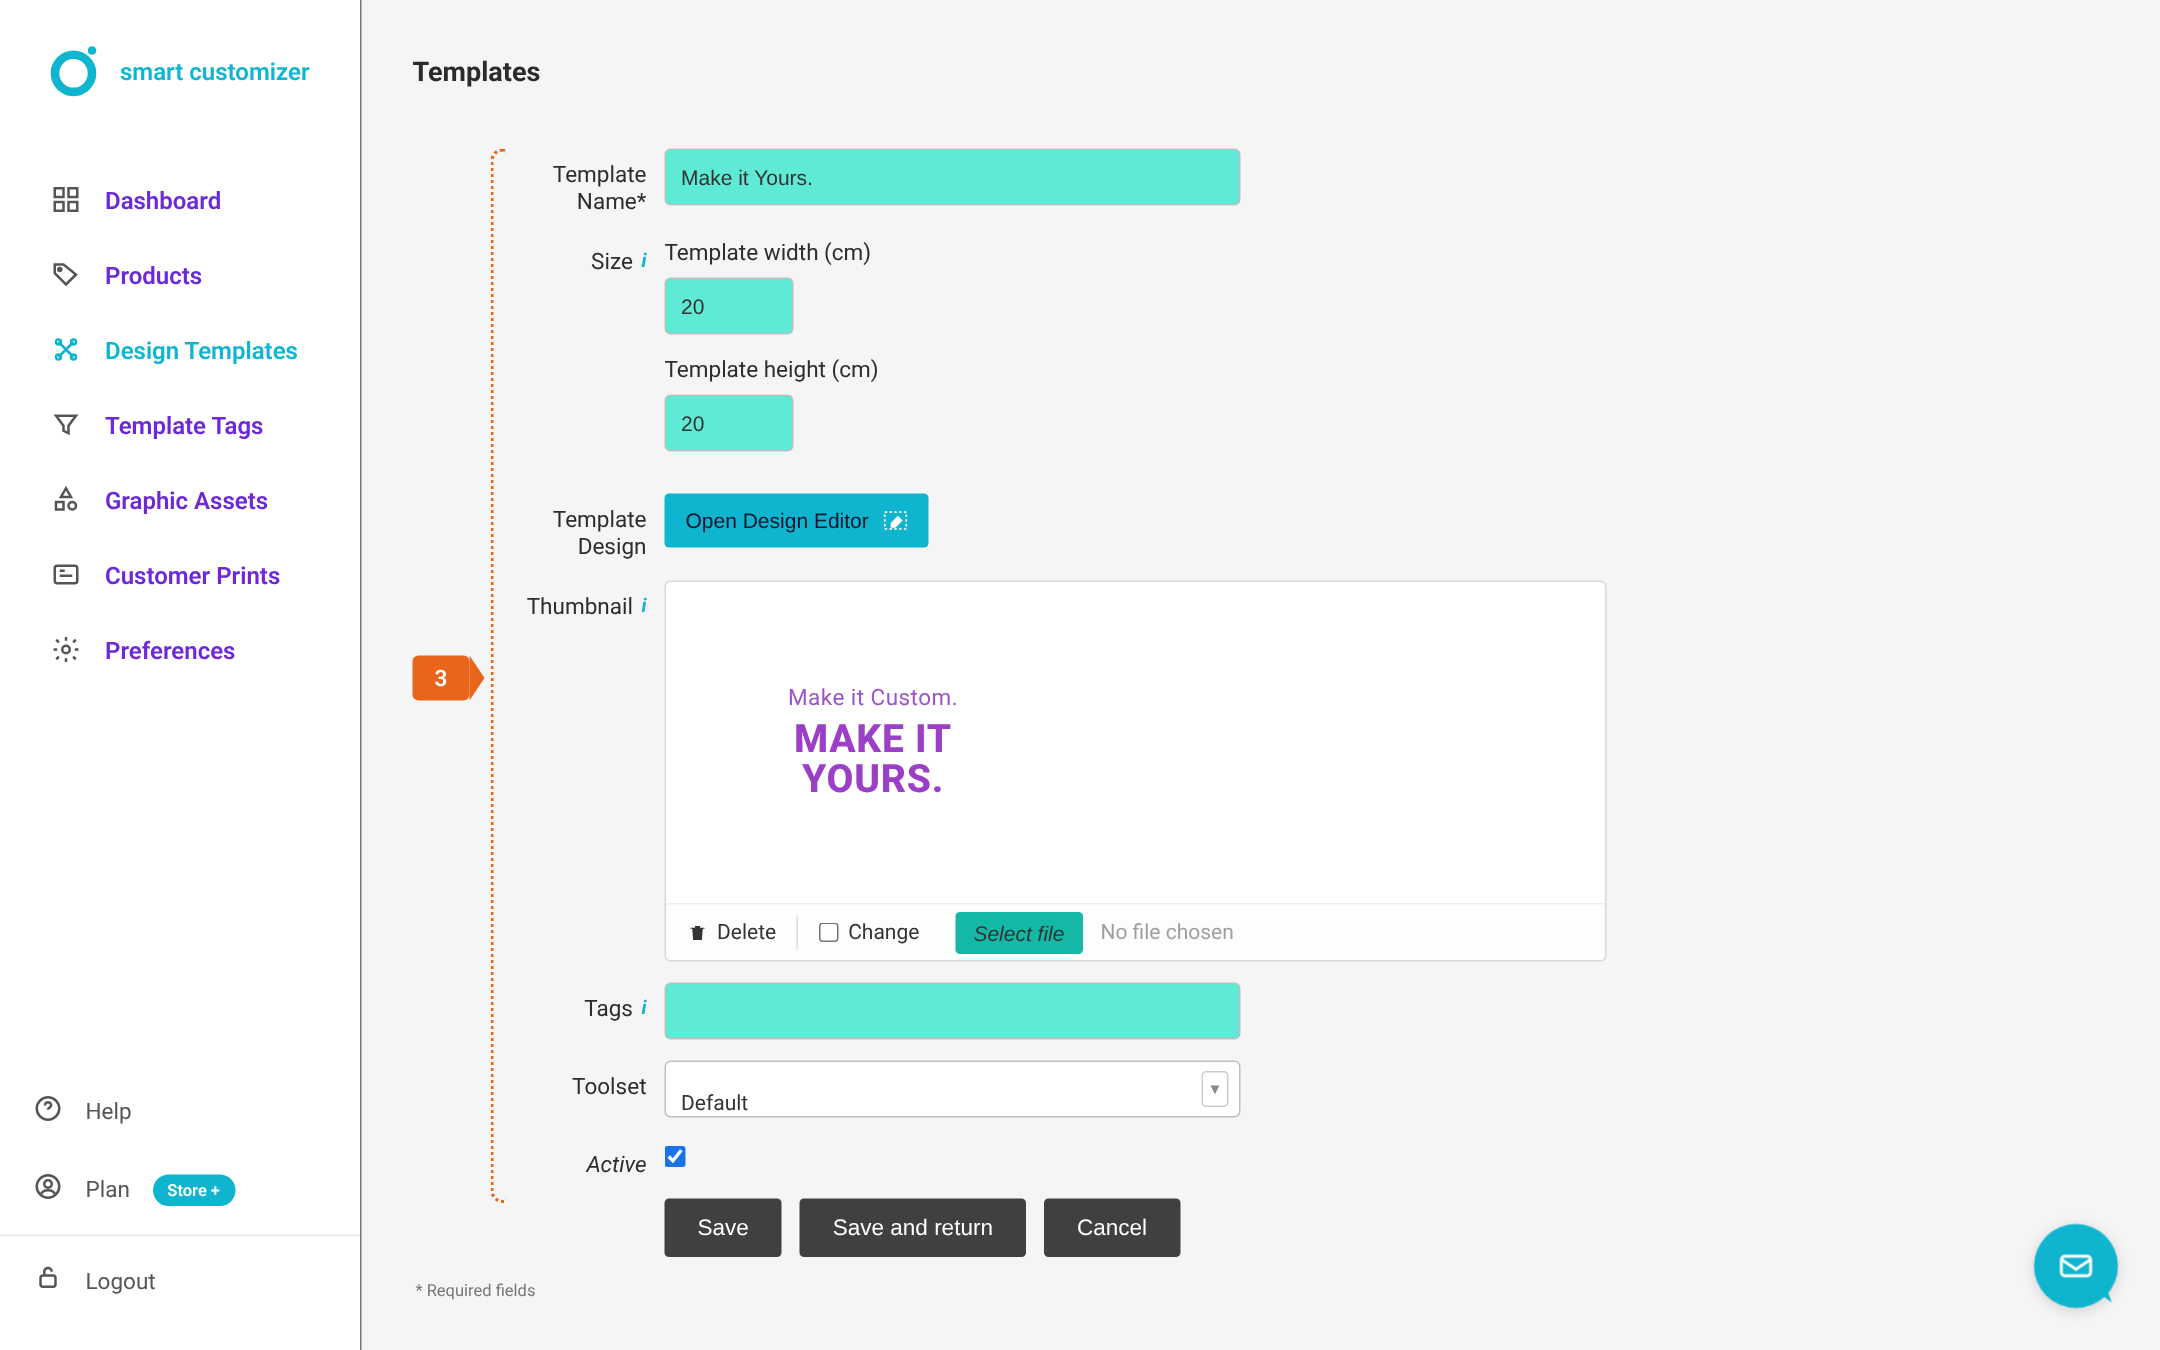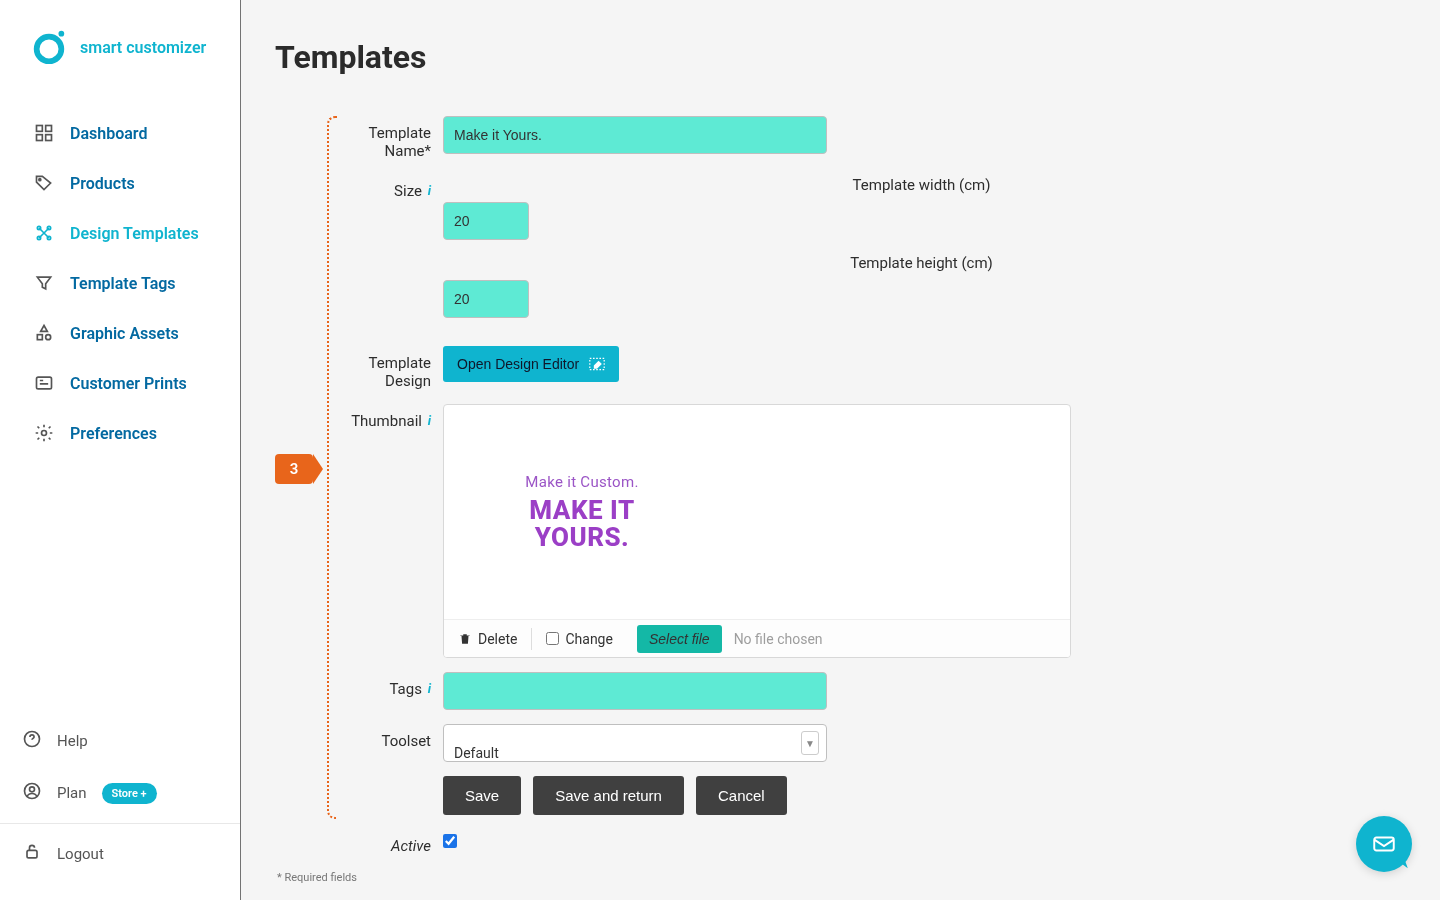--- a/index.html
+++ b/index.html
@@ -6,47 +6,47 @@
 body { font-family: -apple-system, BlinkMacSystemFont, "Segoe UI", Roboto, Arial, sans-serif; background: #f5f5f5; color: #2d2d2d; width: 1440px; height: 900px; overflow: hidden; }
 .app { display: flex; height: 100%; }
 
 
 .sidebar { width: 241px; background: #fff; display: flex; flex-direction: column; border-right: 1px solid #737373; }
 .sidebar-header { padding: 28px 20px 32px 30px; display: flex; align-items: center; gap: 12px; }
 .logo-circle { width: 38px; height: 38px; position: relative; }
 .logo-circle svg { width: 100%; height: 100%; }
 .logo-text { font-size: 16px; font-weight: 600; color: #0fb4cf; }
 .nav { flex: 1; padding-top: 10px; }
-.nav-item { display: flex; align-items: center; gap: 15px; padding: 14px 0 14px 33px; font-size: 16px; font-weight: 600; color: #0369a1; cursor: pointer; }
+.nav-item { display: flex; align-items: center; gap: 15px; padding: 14px 0 14px 33px; font-size: 16px; font-weight: 600; color: #6d28d9; cursor: pointer; }
 .nav-item.active { color: #0fb4cf; }
 .nav-item .icon { width: 22px; height: 22px; display: flex; align-items: center; justify-content: center; color: #555; flex-shrink: 0; }
 .nav-item.active .icon { color: #0fb4cf; }
 .nav-item svg { width: 20px; height: 20px; }
 .sidebar-footer { padding: 0 0 20px 0; }
 .footer-item { display: flex; align-items: center; gap: 15px; padding: 14px 0 14px 22px; font-size: 15px; color: #555; cursor: pointer; }
 .footer-item svg { width: 20px; height: 20px; }
 .plan-badge { background: #0fb4cf; color: #fff; font-size: 11px; font-weight: 600; padding: 4px 10px; border-radius: 12px; }
 .footer-sep { border-top: 1px solid #e8e8e8; margin: 4px 0; }
 
 
 .main { flex: 1; padding: 38px 40px 30px 34px; overflow-y: auto; position: relative; }
-.page-title { font-size: 32px; font-weight: 700; color: #2b2b2b; margin-bottom: 40px; }
+.page-title { font-size: 18px; font-weight: 700; color: #2b2b2b; margin-bottom: 40px; }
 
 .form-area { position: relative; padding-left: 52px; }
 .step-line { position: absolute; left: 52px; top: 0; bottom: 36px; border-left: 2px dotted #e8651b; border-top: 2px dotted #e8651b; border-bottom: 2px dotted #e8651b; border-top-left-radius: 8px; border-bottom-left-radius: 8px; width: 10px; }
 .step-marker { position: absolute; left: 0; top: 338px; width: 38px; height: 30px; background: #e8651b; color: #fff; display: flex; align-items: center; justify-content: center; font-size: 15px; font-weight: 600; border-radius: 4px; }
 .step-marker::after { content: ""; position: absolute; right: -10px; top: 0; width: 0; height: 0; border-top: 15px solid transparent; border-bottom: 15px solid transparent; border-left: 10px solid #e8651b; }
 
 .form-row { display: flex; align-items: flex-start; margin-bottom: 14px; }
 .form-label { width: 116px; text-align: right; padding-right: 12px; padding-top: 8px; font-size: 15px; color: #2d2d2d; position: relative; }
 .form-label .info { color: #0fb4cf; font-style: italic; font-weight: 700; font-size: 13px; margin-left: 2px; position: relative; top: -1px; }
 .form-control-area { flex: 1; }
 .text-input { width: 384px; height: 38px; border: 1px solid #bfbfbf; border-radius: 4px; padding: 0 10px; font-size: 14px; color: #333; background: #5eead4; }
 .text-input.small { width: 86px; }
-.sub-label { font-size: 15px; color: #2d2d2d; margin-bottom: 8px; margin-top: 2px; text-align: center; }
+.sub-label { font-size: 15px; color: #2d2d2d; margin-bottom: 8px; margin-top: 2px; }
 .size-block { margin-bottom: 14px; }
 .open-editor-btn { background: #0fb4cf; color: #0f172a; border: none; padding: 10px 14px; font-size: 14px; border-radius: 3px; cursor: pointer; display: inline-flex; align-items: center; gap: 10px; }
 .open-editor-btn svg { width: 16px; height: 14px; }
 
 .thumb-box { width: 628px; border: 1px solid #d8d8d8; border-radius: 4px; background: #fff; overflow: hidden; }
 .thumb-preview { height: 214px; display: flex; align-items: center; justify-content: flex-start; padding-left: 38px; }
 .thumb-inner { width: 200px; text-align: center; }
 .thumb-small { font-size: 15px; color: #9b55c6; margin-bottom: 6px; letter-spacing: 0.3px; }
 .thumb-big { font-size: 26px; font-weight: 800; color: #9b3fc6; line-height: 1.02; letter-spacing: 0.5px; }
 .thumb-actions { display: flex; align-items: center; gap: 0; border-top: 1px solid #eee; height: 38px; background: #fdfdfd; }
@@ -271,35 +271,35 @@
         <div class="form-control-area">
           <div class="select-wrap">
             <div class="select-box">
                 <span>Default</span>
               </div>
             <div class="select-caret">▼</div>
           </div>
         </div>
       </div>
 
+      <div class="form-row checkbox-row">
+        <div class="form-label active-label">Active</div>
+        <div class="form-control-area">
+          <input type="checkbox" class="checkbox" checked="" style="">
+        </div>
+      </div>
+
       <div class="form-row">
         <div class="form-label"></div>
         <div class="form-control-area">
           <div class="btn-row">
             <button class="btn">Save</button>
             <button class="btn">Save and return</button>
             <button class="btn">Cancel</button>
           </div>
-        </div>
-      </div>
-
-      <div class="form-row checkbox-row">
-        <div class="form-label active-label">Active</div>
-        <div class="form-control-area">
-          <input type="checkbox" class="checkbox" checked="" style="">
         </div>
       </div>
     </div>
 
     <div class="required-note">* Required fields</div>
   </main>
 </div>
 
 <div class="chat-bubble">
   <svg viewBox="0 0 24 24" fill="none" stroke="#fff" stroke-width="1.8">

